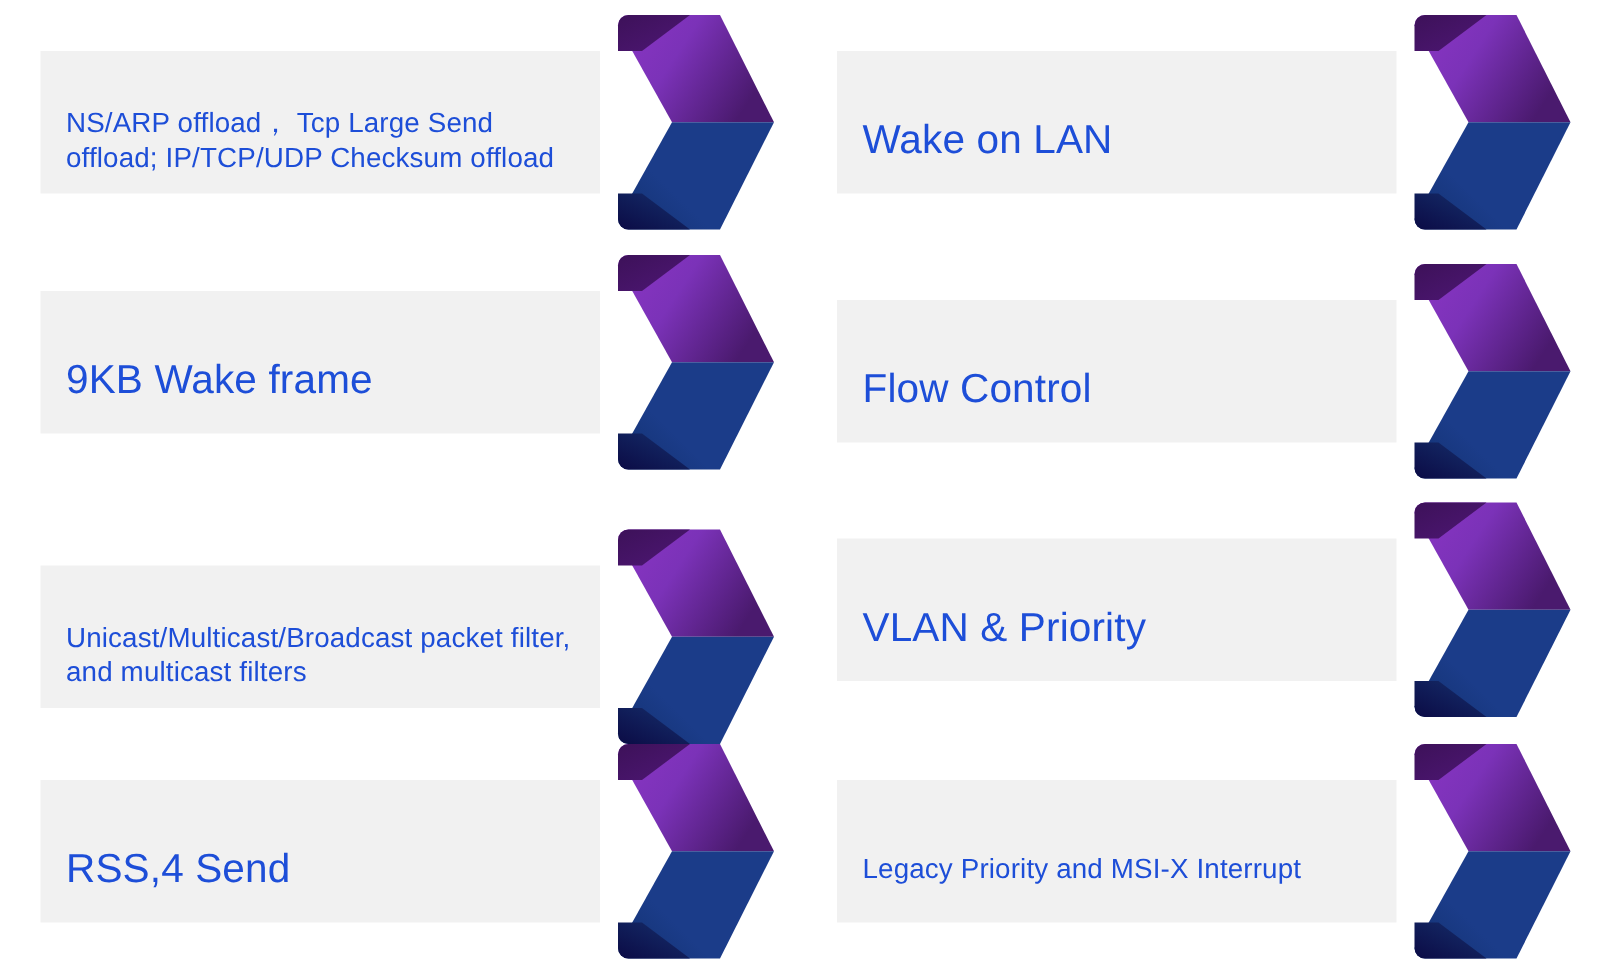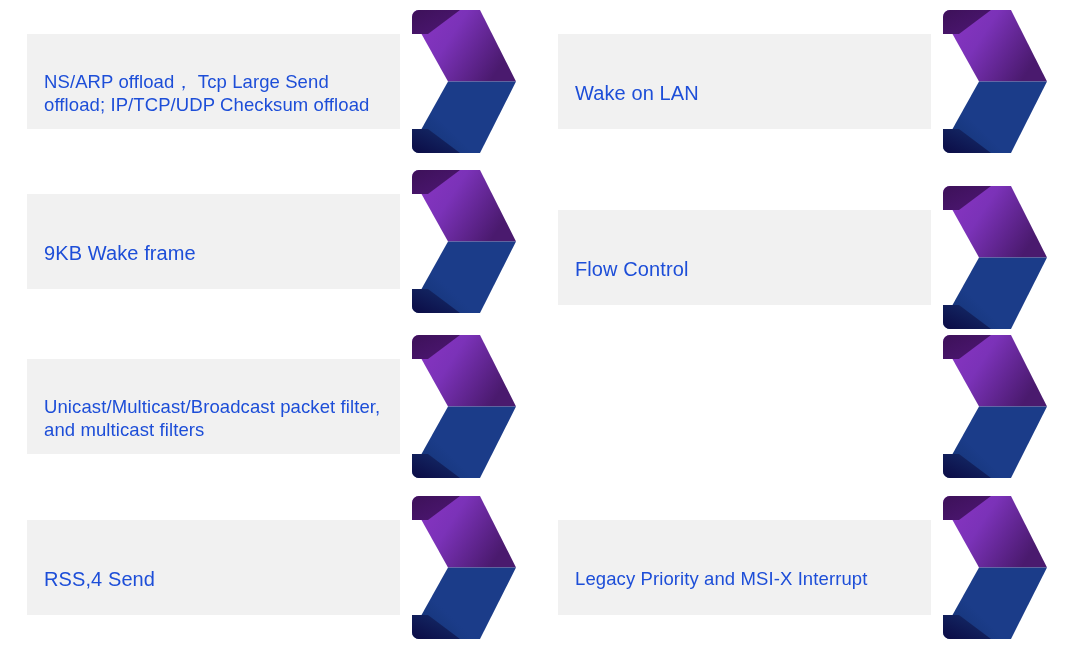--- a/index.html
+++ b/index.html
@@ -44,21 +44,21 @@
     padding-right: 10px;
   }
 
   .proc-label {
     color: #1d4ed8;
     line-height: 1.22;
     letter-spacing: 0.1px;
     white-space: pre-line;
     margin-top: 24px;
   }
-  .proc-label.size-lg { font-size: 20px; }
+  .proc-label.size-lg { font-size: 27px; }
   .proc-label.size-sm { font-size: 18.5px; }
 
   
   .proc-chevron {
     position: absolute;
     left: 355px;
     top: 0px;
     width: 134px;
     height: 143px;
     overflow: visible;
@@ -178,21 +178,21 @@
     <path d="M 37 0 H 98 L 134 71.5 H 66 L 30 7 A 7 7 0 0 1 37 0 Z" fill="url(#g2-top)"></path>
 
     <path d="M 37 0 H 78 L 46 24 H 30 V 7 A 7 7 0 0 1 37 0 Z" fill="url(#g2-tsh)"></path>
 
     <path d="M 66 71.5 H 134 L 98 143 H 37 A 7 7 0 0 1 30 136 L 30 136 Z" fill="url(#g2-bot)"></path>
 
     <path d="M 30 119 H 46 L 78 143 H 37 A 7 7 0 0 1 30 136 Z" fill="url(#g2-bsh)"></path>
   </svg>
       </div>
     </div>
-    <div class="proc-item" style="left: 558px; top: 186px; text-align: center;">
+    <div class="proc-item" style="left: 558px; top: 176px; text-align: center;">
       <div class="proc-bar">
         <div class="proc-label size-lg">Flow Control</div>
       </div>
       <div class="proc-chevron">
   <svg viewBox="0 0 134 143" xmlns="http://www.w3.org/2000/svg">
     <defs>
       <linearGradient id="g3-top" x1="0" y1="0" x2="1" y2="0.45">
         <stop offset="0%" stop-color="#8b35c4"></stop>
         <stop offset="45%" stop-color="#7b32b8"></stop>
         <stop offset="100%" stop-color="#4a1a6e"></stop>
@@ -215,21 +215,21 @@
     <path d="M 37 0 H 98 L 134 71.5 H 66 L 30 7 A 7 7 0 0 1 37 0 Z" fill="url(#g3-top)"></path>
 
     <path d="M 37 0 H 78 L 46 24 H 30 V 7 A 7 7 0 0 1 37 0 Z" fill="url(#g3-tsh)"></path>
 
     <path d="M 66 71.5 H 134 L 98 143 H 37 A 7 7 0 0 1 30 136 L 30 136 Z" fill="url(#g3-bot)"></path>
 
     <path d="M 30 119 H 46 L 78 143 H 37 A 7 7 0 0 1 30 136 Z" fill="url(#g3-bsh)"></path>
   </svg>
       </div>
     </div>
-    <div class="proc-item" style="left: 27px; top: 335px;">
+    <div class="proc-item" style="left: 27px; top: 353px;">
       <div class="proc-bar">
         <div class="proc-label size-sm">Unicast/Multicast/Broadcast packet filter, and multicast filters</div>
       </div>
       <div class="proc-chevron">
   <svg viewBox="0 0 134 143" xmlns="http://www.w3.org/2000/svg">
     <defs>
       <linearGradient id="g4-top" x1="0" y1="0" x2="1" y2="0.45">
         <stop offset="0%" stop-color="#8b35c4"></stop>
         <stop offset="45%" stop-color="#7b32b8"></stop>
         <stop offset="100%" stop-color="#4a1a6e"></stop>
@@ -253,20 +253,23 @@
 
     <path d="M 37 0 H 78 L 46 24 H 30 V 7 A 7 7 0 0 1 37 0 Z" fill="url(#g4-tsh)"></path>
 
     <path d="M 66 71.5 H 134 L 98 143 H 37 A 7 7 0 0 1 30 136 L 30 136 Z" fill="url(#g4-bot)"></path>
 
     <path d="M 30 119 H 46 L 78 143 H 37 A 7 7 0 0 1 30 136 Z" fill="url(#g4-bsh)"></path>
   </svg>
       </div>
     </div>
     <div class="proc-item" style="left: 558px; top: 335px;">
+      <div class="proc-bar">
+        <div class="proc-label size-lg">VLAN &amp; Priority</div>
+      </div>
       <div class="proc-chevron">
   <svg viewBox="0 0 134 143" xmlns="http://www.w3.org/2000/svg">
     <defs>
       <linearGradient id="g5-top" x1="0" y1="0" x2="1" y2="0.45">
         <stop offset="0%" stop-color="#8b35c4"></stop>
         <stop offset="45%" stop-color="#7b32b8"></stop>
         <stop offset="100%" stop-color="#4a1a6e"></stop>
       </linearGradient>
       <linearGradient id="g5-bot" x1="0" y1="1" x2="1" y2="0.3">
         <stop offset="0%" stop-color="#12306f"></stop>

